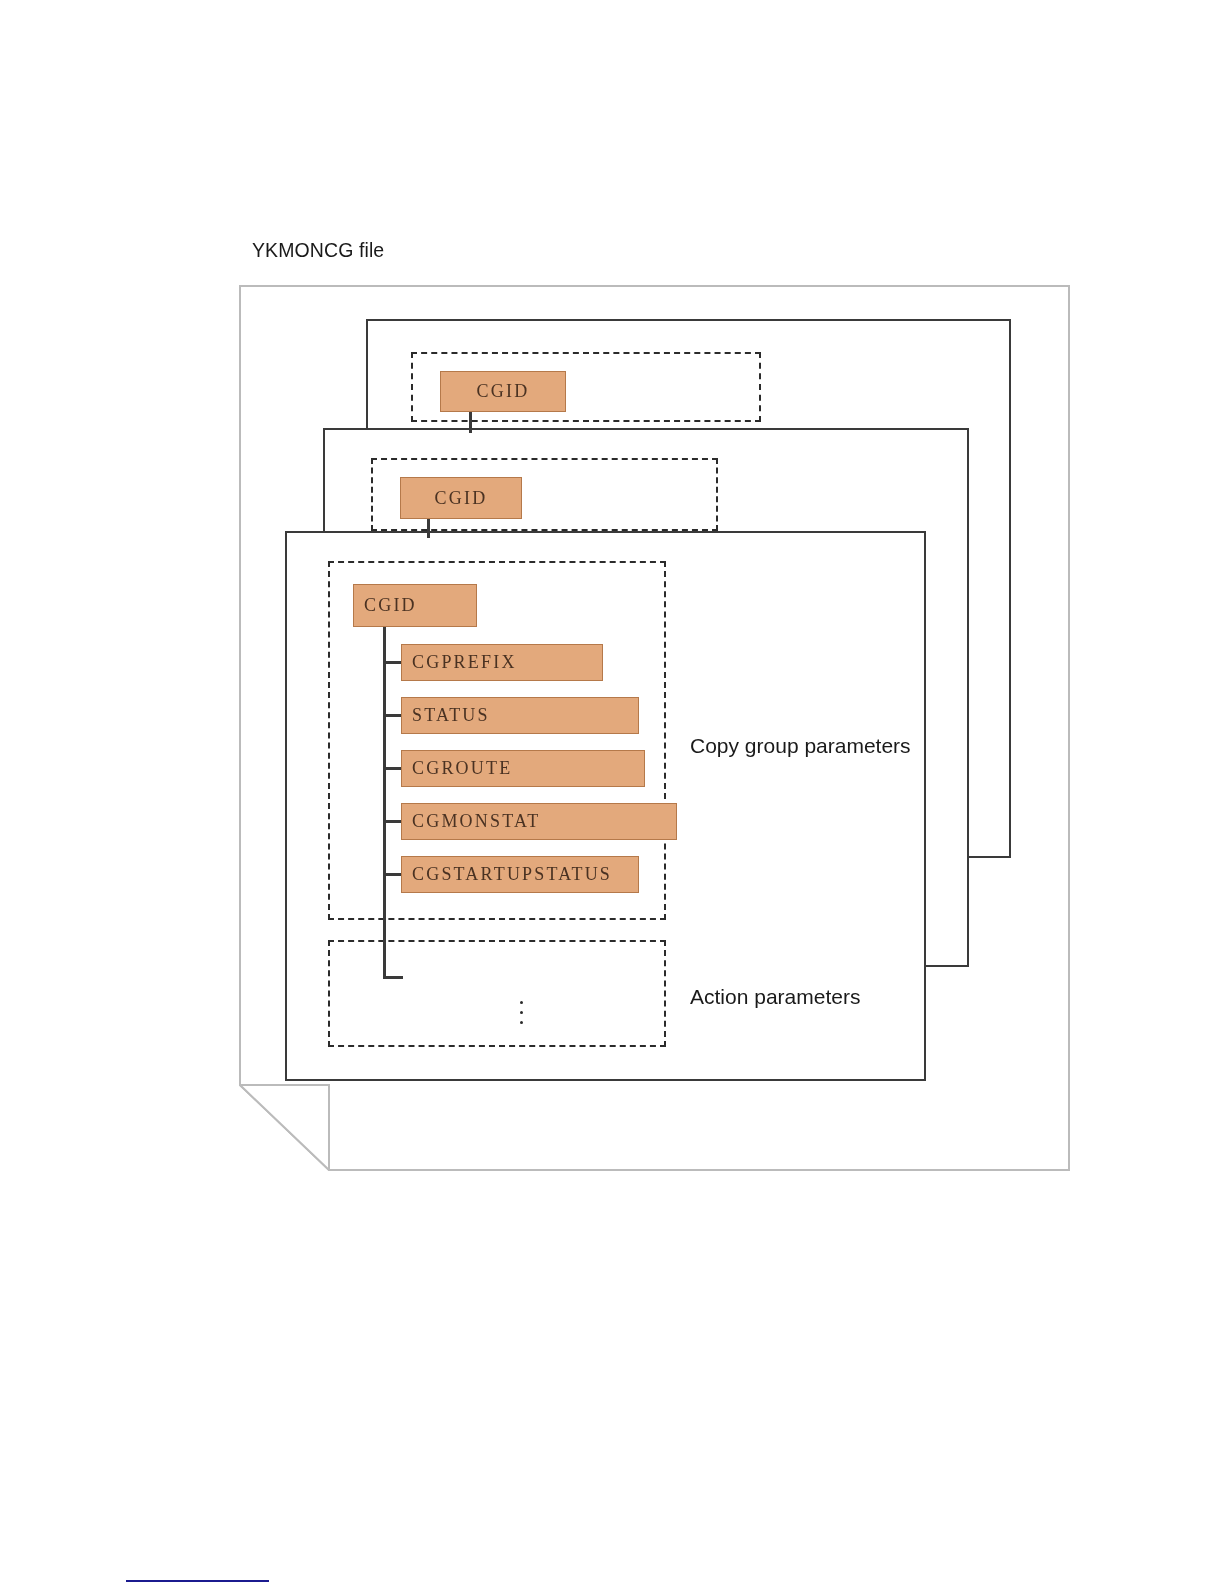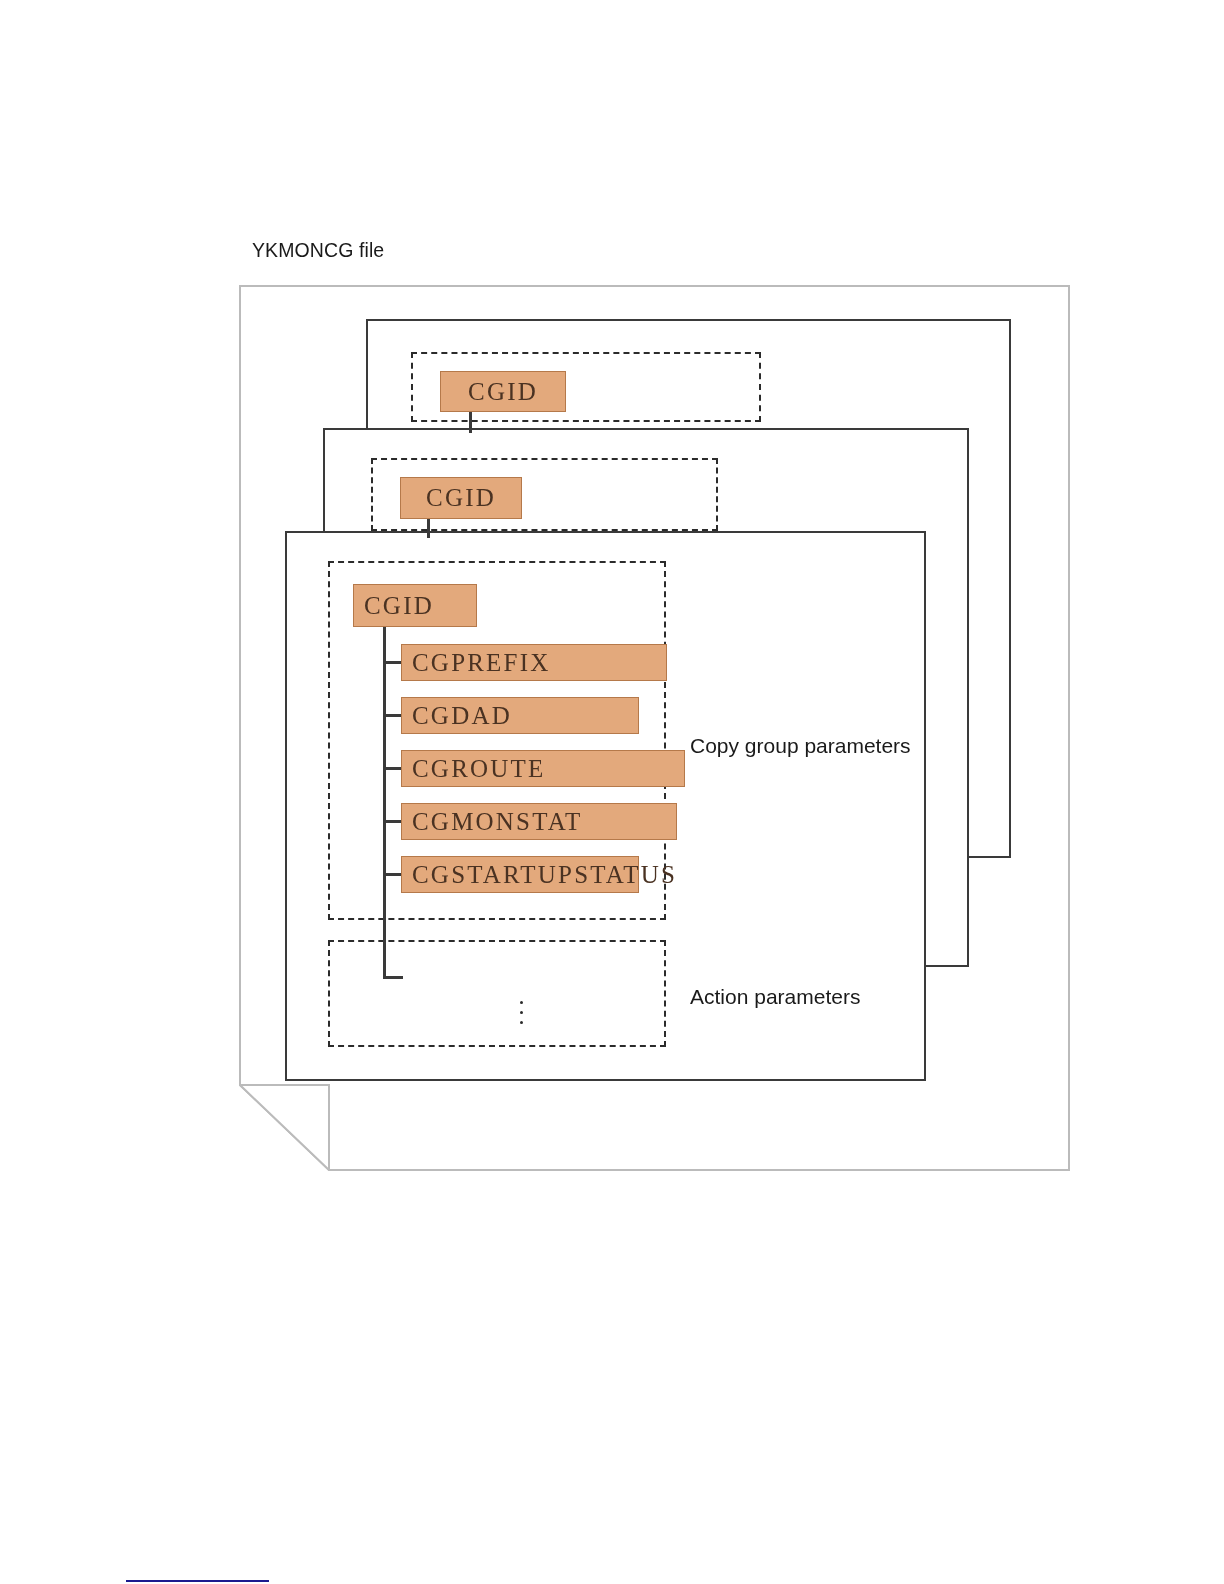--- a/index.html
+++ b/index.html
@@ -25,32 +25,32 @@
   
   .dashed{position:absolute;border:2.5px dashed #2b2b2b;background:transparent;box-sizing:border-box;}
   .dashed-back {left:411px;top:344px;width:350px;height:70px;z-index:3;}
   .dashed-mid  {left:371px;top:450px;width:347px;height:73px;z-index:5;}
   .dashed-cg   {left:328px;top:553px;width:338px;height:359px;z-index:7;}
   .dashed-act  {left:328px;top:932px;width:338px;height:107px;z-index:7;}
 
   
   .pbox{position:absolute;background:#e3a97c;border:1px solid #b5794a;
         box-sizing:border-box;display:flex;align-items:center;
-        font-family:"Liberation Serif",serif;font-size:25px;color:#4a3222;
+        font-family:"Liberation Serif",serif;font-size:18px;color:#4a3222;
         letter-spacing:2.2px;z-index:9;}
   .pbox.center{justify-content:center;padding:0;}
   .pbox.left{justify-content:flex-start;padding-left:10px;}
 
   .cgid-back  {left:440px;top:363px;width:126px;height:41px;}
   .cgid-mid   {left:400px;top:469px;width:122px;height:42px;}
   .cgid-front {left:353px;top:576px;width:124px;height:43px;}
 
-  .p-prefix   {left:401px;top:636px;width:266px;height:37px;}
+  .p-prefix   {left:401px;top:636px;width:202px;height:37px;}
   .p-dad      {left:401px;top:689px;width:238px;height:37px;}
-  .p-route    {left:401px;top:742px;width:284px;height:37px;}
+  .p-route    {left:401px;top:742px;width:244px;height:37px;}
   .p-monstat  {left:401px;top:795px;width:276px;height:37px;}
   .p-startup  {left:401px;top:848px;width:238px;height:37px;}
   .p-status   {left:401px;top:949px;width:238px;height:37px;}
 
   
   .vline{position:absolute;background:#3a3a3a;width:3px;z-index:8;}
   .hline{position:absolute;background:#3a3a3a;height:3px;z-index:8;}
 
   .stub-back  {left:469px;top:403px;height:22px;}
   .stub-mid   {left:427px;top:510px;height:20px;}
@@ -110,21 +110,21 @@
   <div class="hline c-prefix"></div>
   <div class="hline c-dad"></div>
   <div class="hline c-route"></div>
   <div class="hline c-monstat"></div>
   <div class="hline c-startup"></div>
   <div class="hline c-status"></div>
 
   <div class="pbox left cgid-front">CGID</div>
 
   <div class="pbox left p-prefix">CGPREFIX</div>
-  <div class="pbox left p-dad">CGDAD</div>
+  <div class="pbox left p-dad">STATUS</div>
   <div class="pbox left p-route">CGROUTE</div>
   <div class="pbox left p-monstat">CGMONSTAT</div>
   <div class="pbox left p-startup">CGSTARTUPSTATUS</div>
 
 
   <div class="ellipsis">
     <i></i>
       <i></i>
       <i></i>
   </div>

